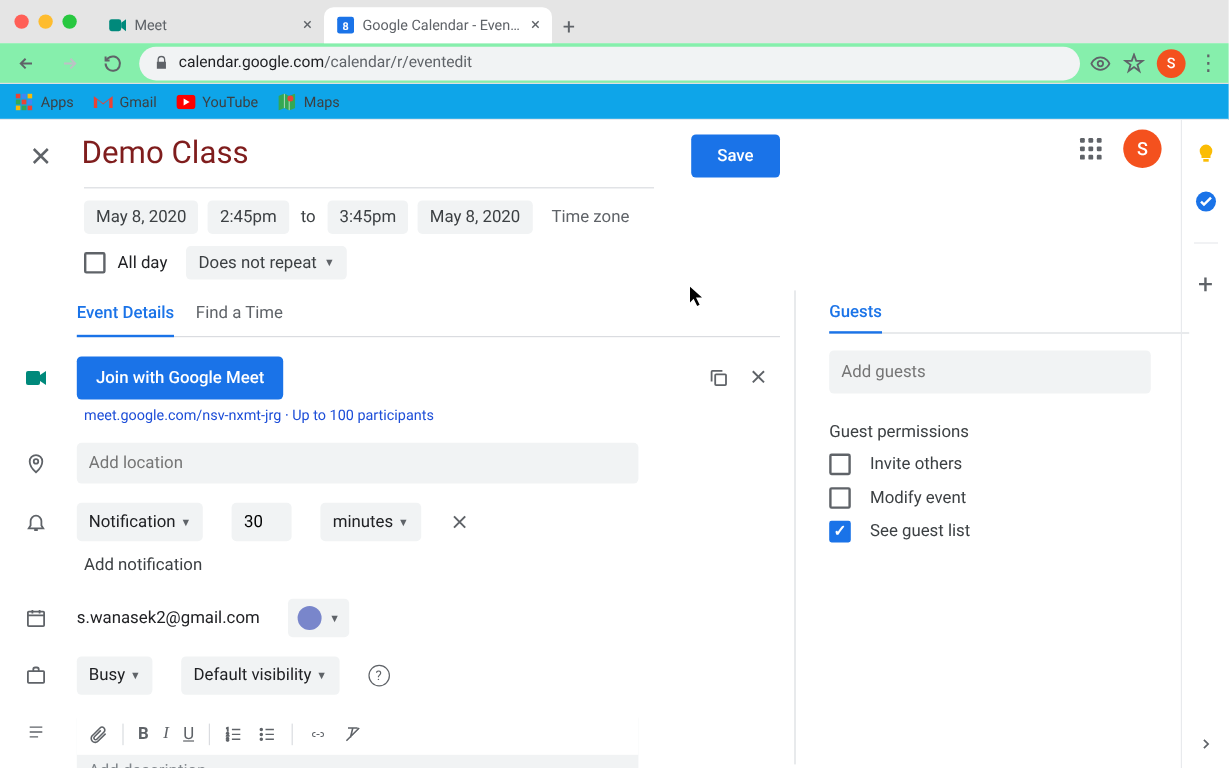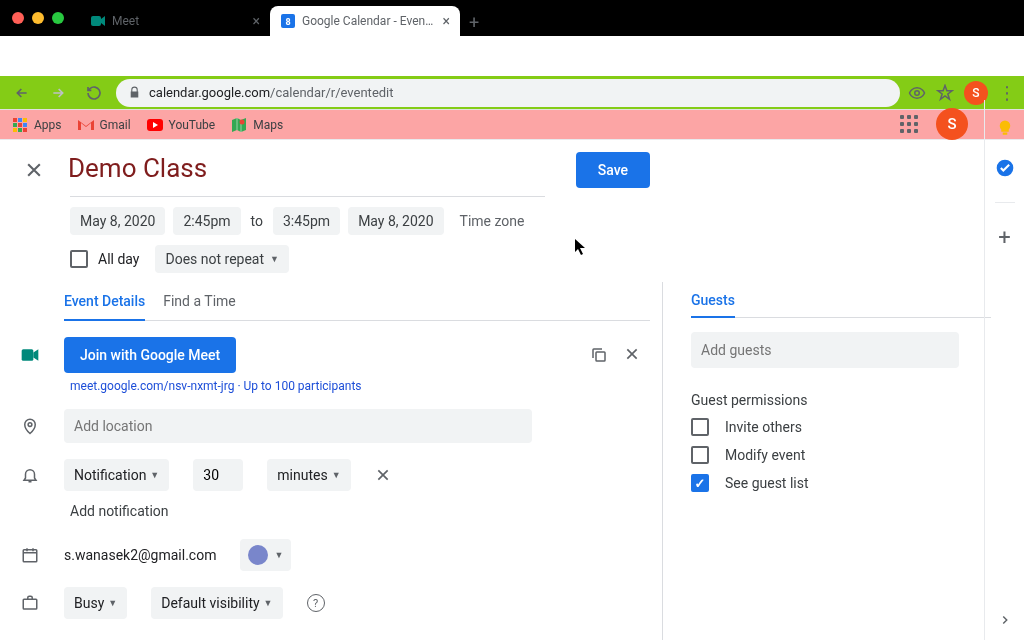--- a/index.html
+++ b/index.html
@@ -1,39 +1,39 @@
 <!DOCTYPE html>
 <html><head>
 <meta charset="utf-8">
 <style>
 * { box-sizing: border-box; margin: 0; padding: 0; font-family: Roboto, Arial, sans-serif; }
 body { background: #fff; color: #202124; font-size: 14px; width: 1024px; height: 640px; overflow: hidden; position: relative; }
 
 
-.chrome-top { background: #000000; height: 36px; display: flex; align-items: center; padding: 0 8px; }
+.chrome-top { background: #e5e5e5; height: 36px; display: flex; align-items: center; padding: 0 8px; }
 .traffic { display: flex; gap: 8px; margin-right: 12px; padding-left: 4px;}
 .dot { width: 12px; height: 12px; border-radius: 50%; }
 .dot.r { background: #ff5f57; } .dot.y { background: #febc2e; } .dot.g { background: #28c840; }
 .tabs { display: flex; gap: 0; align-items: flex-end; height: 100%; margin-left: 4px;}
 .tab { display: flex; align-items: center; gap: 6px; padding: 7px 10px; font-size: 12px; color: #5f6368; width: 190px; border-radius: 8px 8px 0 0; position: relative;}
 .tab.active { background: #fff; }
 .tab .favicon { width: 16px; height: 16px; display: inline-flex; align-items: center; justify-content: center; }
 .tab .title { flex: 1; white-space: nowrap; overflow: hidden; text-overflow: ellipsis; }
 .tab .close { color: #5f6368; font-size: 14px; cursor: pointer;}
 .newtab { width: 28px; height: 28px; display: flex; align-items: center; justify-content: center; color: #5f6368; font-size: 18px; cursor: pointer;}
 
-.addr-bar { background: #84cc16; height: 34px; display: flex; align-items: center; padding: 0 8px; gap: 8px; border-bottom: 1px solid #e0e0e0; margin-top: 40px;}
+.addr-bar { background: #86efac; height: 34px; display: flex; align-items: center; padding: 0 8px; gap: 8px; border-bottom: 1px solid #e0e0e0;}
 .nav-btn { width: 28px; height: 28px; display: flex; align-items: center; justify-content: center; color: #5f6368; border-radius: 50%; cursor: pointer;}
 .nav-btn.disabled { color: #bdc1c6; }
 .addr { flex: 1; display: flex; align-items: center; gap: 8px; background: #f1f3f4; border-radius: 14px; height: 28px; padding: 0 12px; font-size: 13px; color: #202124;}
 .addr .lock { color: #5f6368; }
 .right-icons { display: flex; align-items: center; gap: 10px; }
 .avatar-sm { width: 24px; height: 24px; border-radius: 50%; background: #f4511e; color: white; display: flex; align-items: center; justify-content: center; font-size: 12px; font-weight: 500;}
 
-.bookmarks { background: #fca5a5; height: 30px; display: flex; align-items: center; padding: 0 12px; gap: 16px; border-bottom: 1px solid #e8eaed; font-size: 12px; color: #3c4043;}
+.bookmarks { background: #0ea5e9; height: 30px; display: flex; align-items: center; padding: 0 12px; gap: 16px; border-bottom: 1px solid #e8eaed; font-size: 12px; color: #3c4043;}
 .bm { display: flex; align-items: center; gap: 6px; cursor: pointer;}
 .bm-icon { width: 16px; height: 16px; display: inline-flex; align-items: center; justify-content: center;}
 
 
 .content { position: relative; padding: 12px 20px; display: flex; }
 .left-col { flex: 1; max-width: 630px; }
 
 .header-row { display: flex; align-items: center; gap: 20px; margin-bottom: 8px; }
 .close-x { color: #5f6368; font-size: 20px; cursor: pointer; padding: 4px;}
 .title-input { font-size: 26px; font-weight: 400; color: #7f1d1d; border: none; outline: none; width: 420px; border-bottom: 1px solid transparent; padding-bottom: 4px;}

